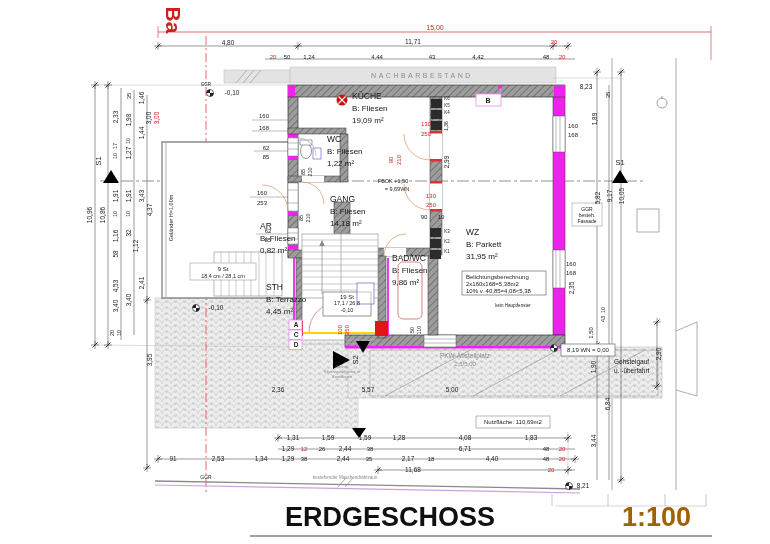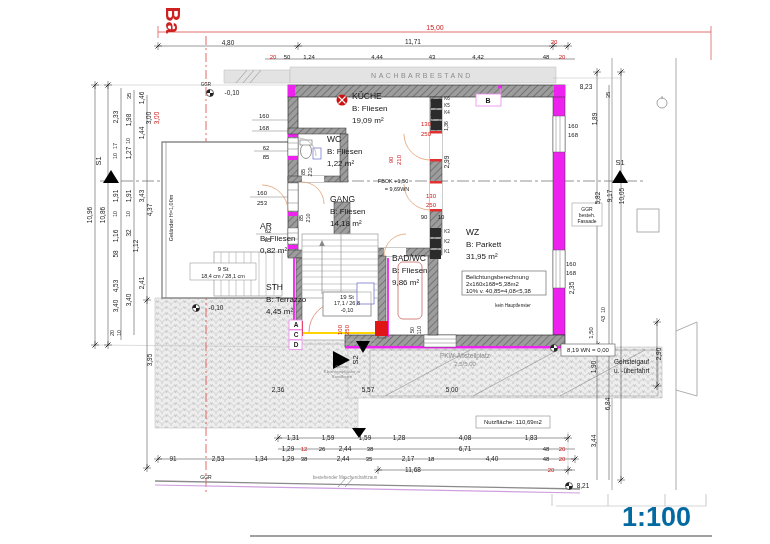--- a/index.html
+++ b/index.html
@@ -12,21 +12,21 @@
   .lbl.rot{transform:translate(-50%,-50%) rotate(-90deg);}
   .lbl.rot2{transform:translate(-50%,-50%) rotate(90deg);}
   .lbl.al{transform:translate(0,-50%);}
   .lbl.r{color:#cf2020;}
   .lbl.g{color:#8c8c8c;}
   .lbl.k{letter-spacing:2.5px;}
   .room{position:absolute;font-size:8px;color:#161616;line-height:12.5px;white-space:nowrap;}
   .room .rn{font-size:8.5px;}
   .title-bar{position:absolute;left:0;top:500px;width:770px;height:40px;}
   .title{position:absolute;left:285px;top:2px;font-size:27px;font-weight:bold;color:#101010;}
-  .scale{position:absolute;left:622px;top:2px;font-size:27px;font-weight:bold;color:#0369a1;}
+  .scale{position:absolute;left:622px;top:2px;font-size:27px;font-weight:bold;color:#a16207;}
 </style>
 </head>
 <body>
 
 <div id="plan">
 <svg width="770" height="544" viewBox="0 0 770 544">
   <defs>
     <pattern id="ht" width="5" height="5" patternUnits="userSpaceOnUse" patternTransform="rotate(45)">
       <rect width="5" height="5" fill="#9d9d9d"></rect>
       <line x1="0" y1="0" x2="0" y2="5" stroke="#747474" stroke-width="2"></line>
@@ -469,15 +469,16 @@
         <div>9,86 m²</div>
       </div>
       <div class="room" style="left: 266px; top: 281px;">
         <div class="rn">STH</div>
         <div>B: Terrazzo</div>
         <div>4,45 m²</div>
       </div>
     </div>
 
 <div class="title-bar">
+  <div class="title">ERDGESCHOSS</div>
   <div class="scale">1:100</div>
 </div>
 </div>
 
 </body></html>

